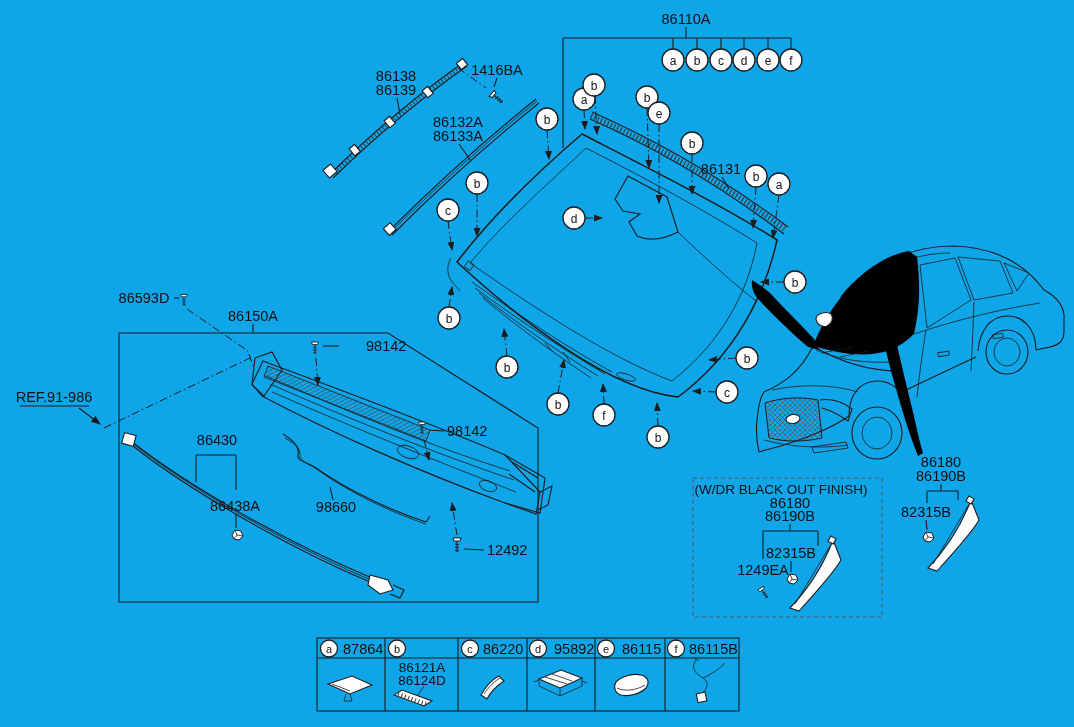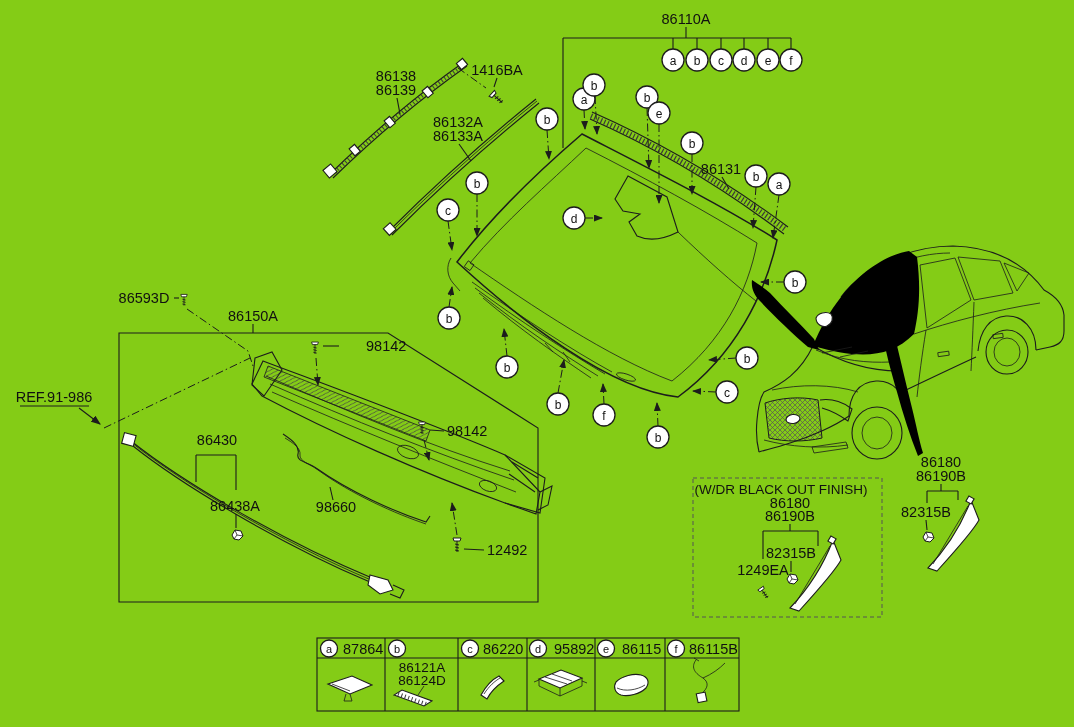--- a/index.html
+++ b/index.html
@@ -1,16 +1,16 @@
 <!DOCTYPE html>
 <html><head>
 <meta charset="utf-8">
 <style>
   html,body{margin:0;padding:0;background:#ffffff;}
-  .stage{width:1074px;height:727px;position:relative;background:#84cc16;overflow:hidden;}
+  .stage{width:1074px;height:727px;position:relative;background:#0ea5e9;overflow:hidden;}
   svg text{font-family:"Liberation Sans","DejaVu Sans",sans-serif;fill:#111;}
   .pn{font-size:14.5px;}
   .pn-s{font-size:13.5px;}
   .co-letter{font-size:12px;}
   .leg-letter{font-size:11px;}
   .ln{stroke:#1c1c1c;fill:none;stroke-width:1.1;}
   .lnthin{stroke:#1c1c1c;fill:none;stroke-width:0.8;}
   .lnthk{stroke:#1c1c1c;fill:none;stroke-width:1.5;}
   .dd{stroke:#1c1c1c;fill:none;stroke-width:1;stroke-dasharray:8 3 1.5 3;}
   .solidfill{fill:#000;stroke:none;}

